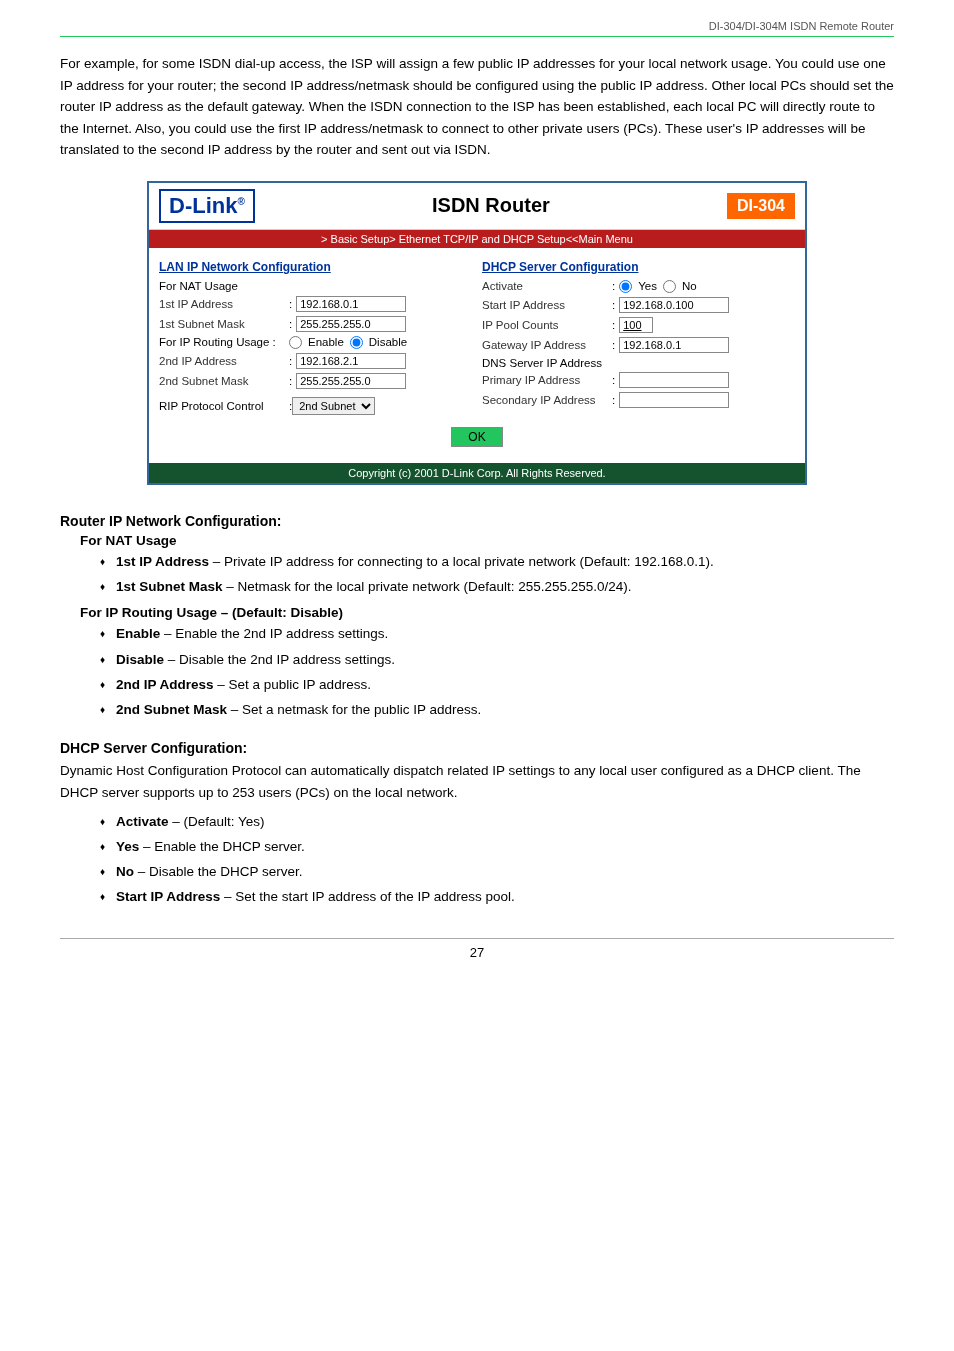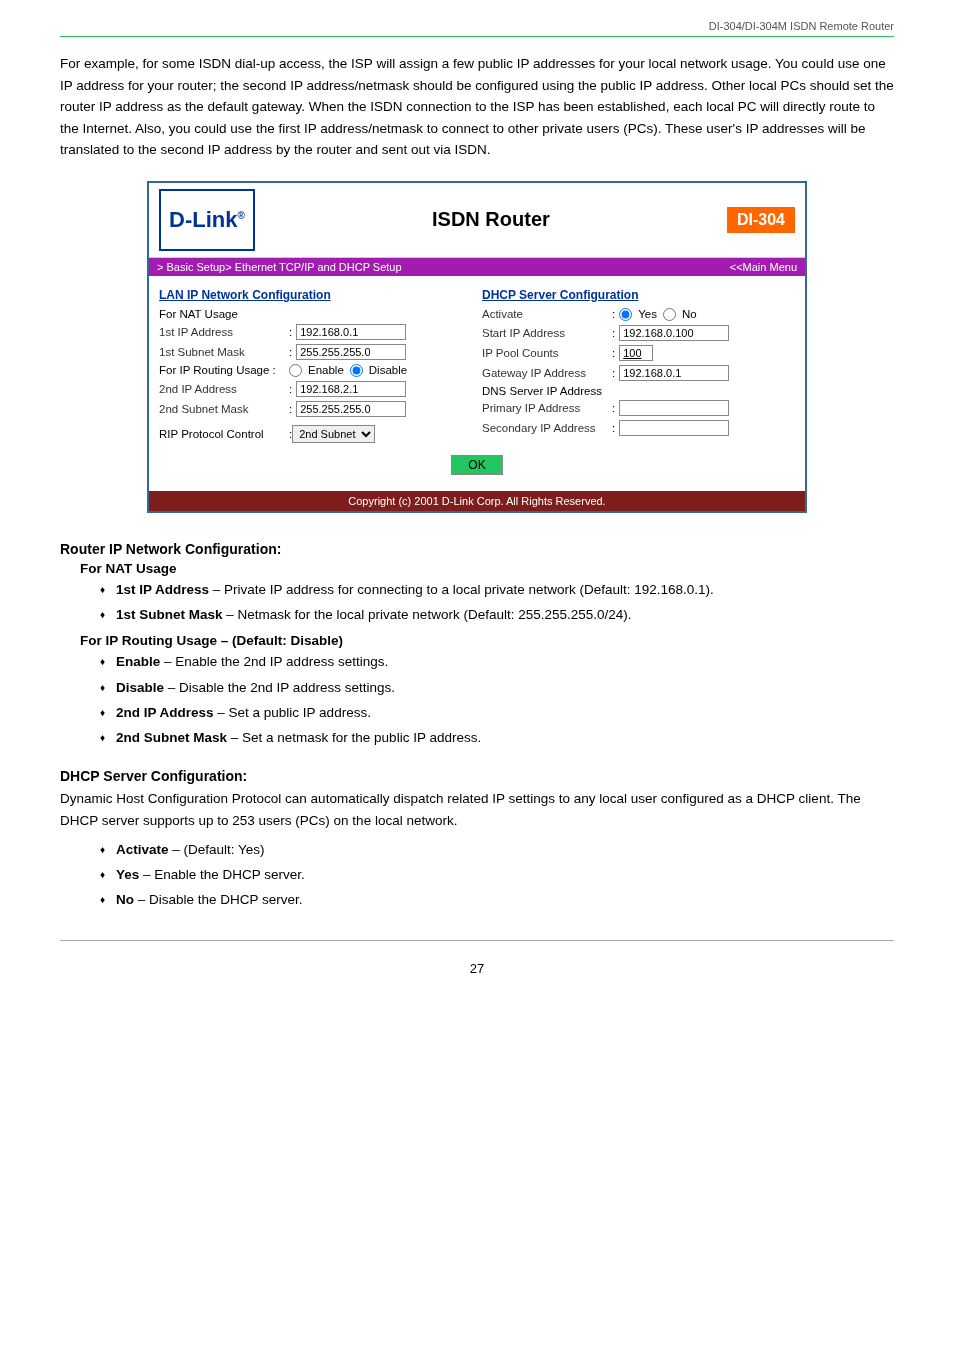--- a/index.html
+++ b/index.html
@@ -39,21 +39,21 @@
       justify-content: space-between;
       padding: 6px 10px;
       border-bottom: 1px solid #ccc;
     }
     .dlink-logo {
       font-size: 22px;
       font-weight: bold;
       font-family: 'Arial Black', Arial, sans-serif;
       color: #003399;
       border: 2px solid #003399;
-      padding: 16px 8px;
+      padding: 2px 8px;
       display: inline-block;
     }
     .dlink-logo sup {
       font-size: 10px;
       vertical-align: super;
     }
     .router-title {
       font-size: 20px;
       font-weight: bold;
       color: #000;
@@ -62,25 +62,25 @@
     }
     .di-badge {
       background: #ff6600;
       color: #fff;
       font-size: 16px;
       font-weight: bold;
       padding: 4px 10px;
       border-radius: 0;
     }
     .nav-bar {
-      background: #a21caf;
+      background: #b91c1c;
       color: #fff;
       padding: 3px 8px;
       display: flex;
-      justify-content: space-between;
+      justify-content: center;
       font-size: 11px;
     }
     .router-body {
       background: #fff;
       padding: 12px 10px;
     }
     .router-body-cols {
       display: flex;
       gap: 10px;
     }
@@ -146,21 +146,21 @@
       margin: 12px 0 4px 0;
     }
     .ok-btn {
       background: #22c55e;
       border: 1px solid #888;
       padding: 2px 16px;
       font-size: 12px;
       cursor: pointer;
     }
     .router-footer {
-      background: #7f1d1d;
+      background: #14532d;
       color: #fff;
       text-align: center;
       padding: 4px;
       font-size: 11px;
     }
     
     .section-header {
       font-weight: bold;
       font-size: 14px;
       margin-top: 20px;
@@ -188,21 +188,21 @@
       content: '♦';
       position: absolute;
       left: 0;
       font-size: 10px;
       top: 2px;
     }
     .page-footer {
       text-align: center;
       margin-top: 30px;
       border-top: 1px solid #aaa;
-      padding-top: 20px;
+      padding-top: 6px;
       font-size: 13px;
     }
     .sub-para {
       font-size: 13.5px;
       line-height: 1.6;
       margin-bottom: 8px;
     }
   </style>
 </head>
 <body>
@@ -334,17 +334,18 @@
   <li><strong>2nd IP Address</strong> – Set a public IP address.</li>
   <li><strong>2nd Subnet Mask</strong> – Set a netmask for the public IP address.</li>
 </ul>
 
 <div class="section-header">DHCP Server Configuration:</div>
 <p class="sub-para">Dynamic Host Configuration Protocol can automatically dispatch related IP settings to any local user configured as a DHCP client. The DHCP server supports up to 253 users (PCs) on the local network.</p>
 <ul class="bullet-list">
   <li><strong>Activate</strong> –  (Default: Yes)</li>
   <li><strong>Yes</strong> – Enable the DHCP server.</li>
   <li><strong>No</strong> – Disable the DHCP server.</li>
+  <li><strong>Start IP Address</strong> – Set the start IP address of the IP address pool.</li>
 </ul>
 
 <div class="page-footer">
   <span>27</span>
 </div>
 
 </body></html>

